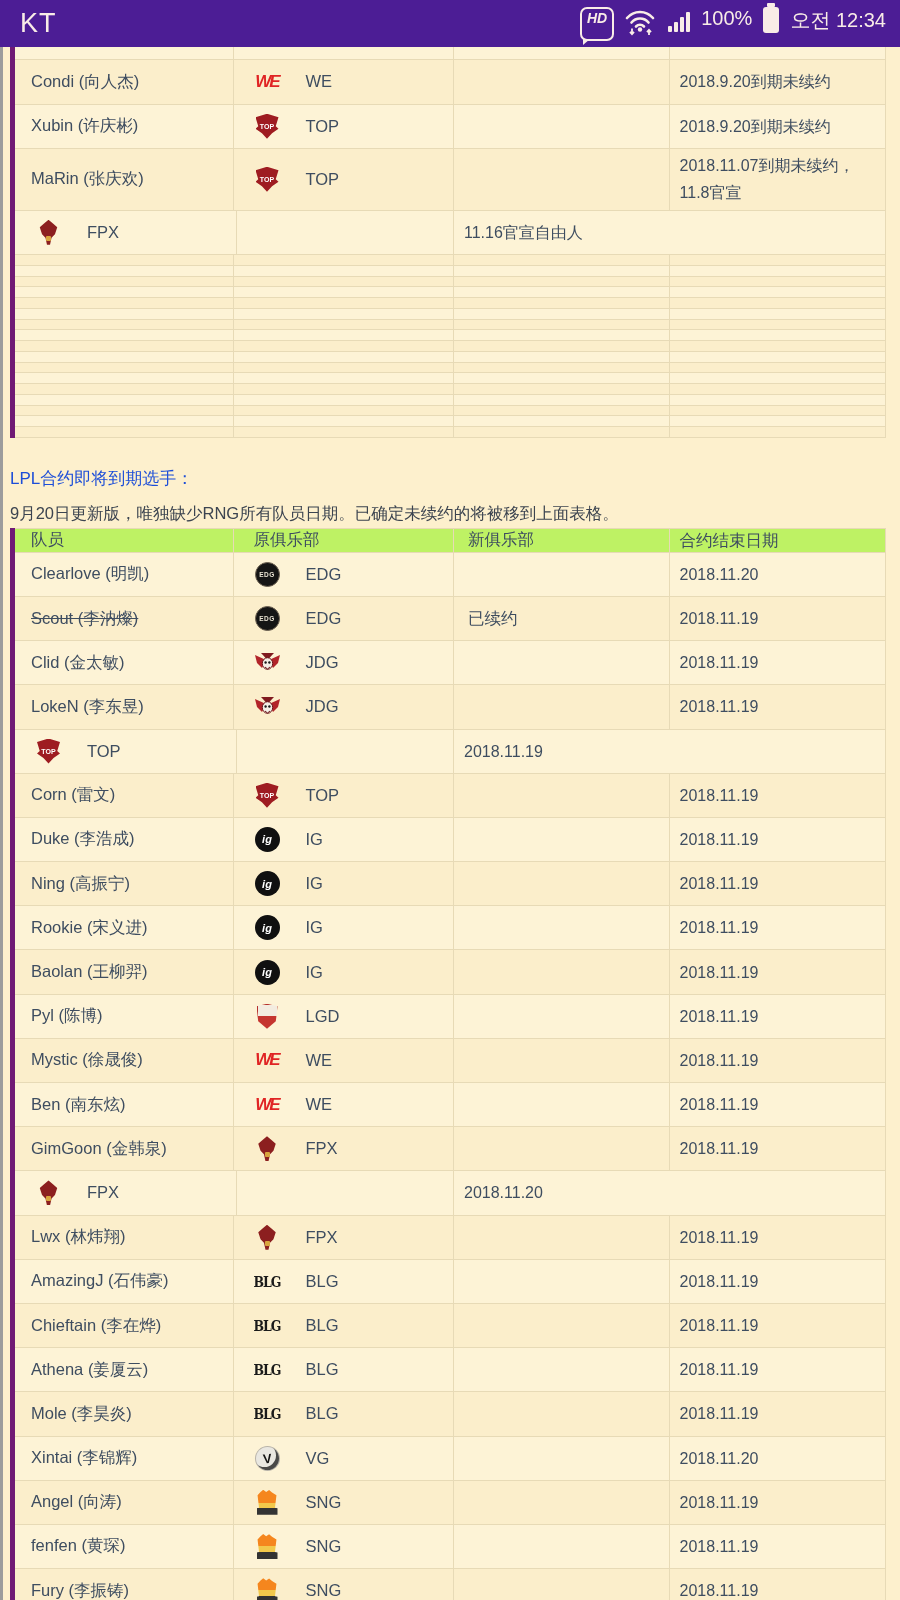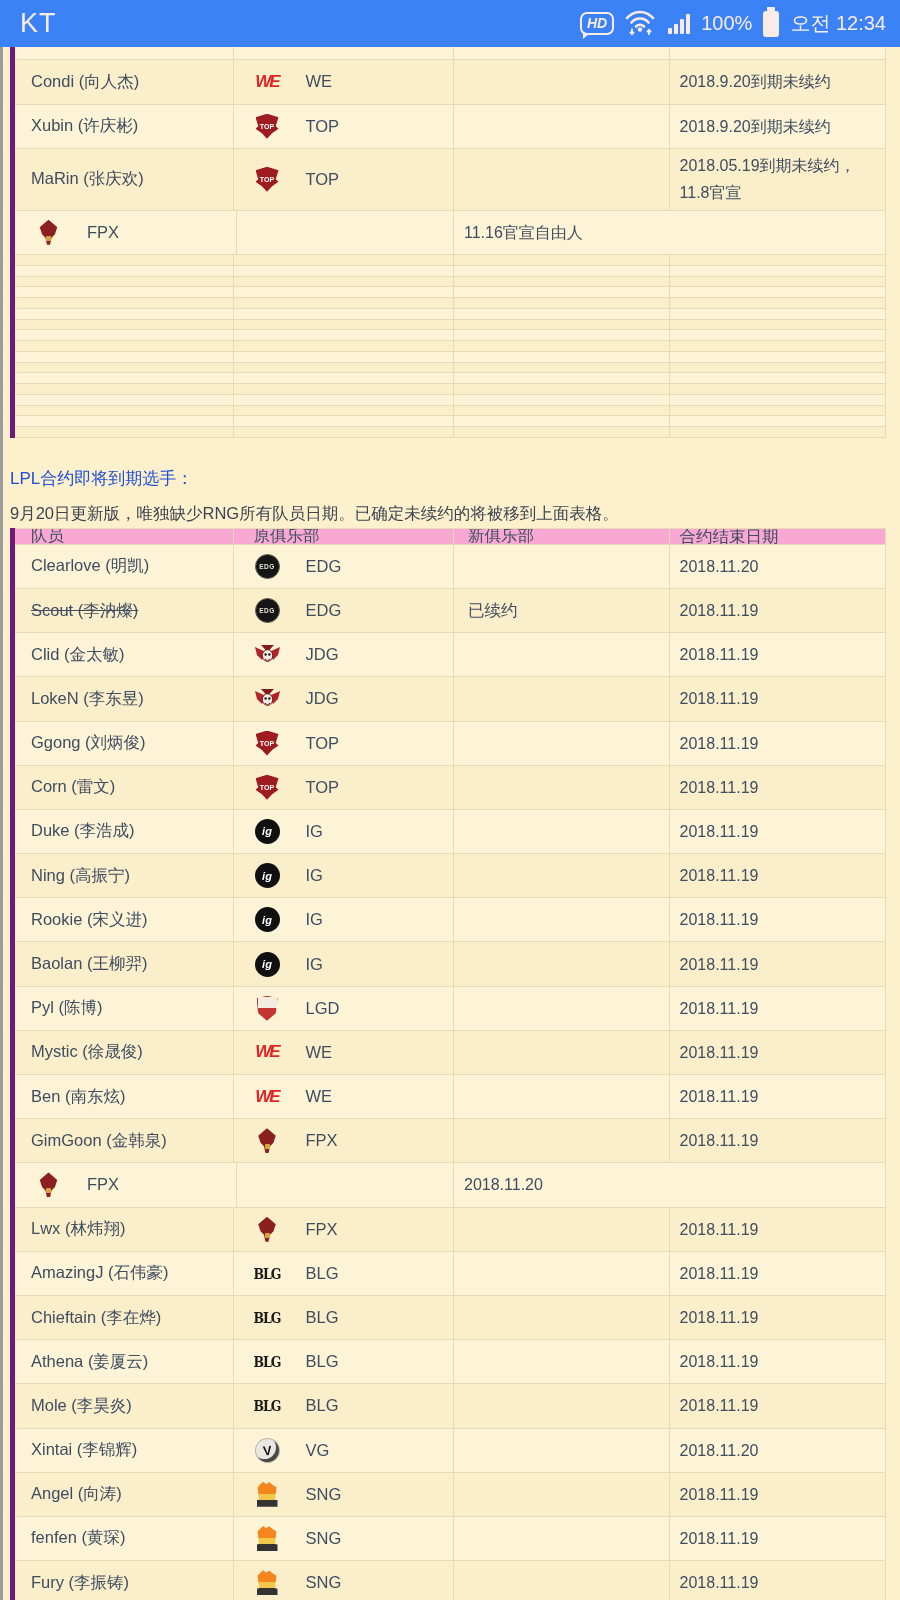--- a/index.html
+++ b/index.html
@@ -4,26 +4,26 @@
 <style>
   *{margin:0;padding:0;box-sizing:border-box}
   html{background:#fff}
   body{
     width:900px;height:1600px;overflow:hidden;position:relative;
     background:#fdf0cd;
     font-family:"Liberation Sans",sans-serif;
   }
   
   .statusbar{
-    height:47px;background:#3b82f6;color:#f9ece7;
+    height:47px;background:#4c1d95;color:#f9ece7;
     display:flex;align-items:center;justify-content:space-between;
     padding:0 14px 0 20px;
   }
   .sb-carrier{font-size:27px;letter-spacing:1px}
-  .sb-right{display:flex;align-items:center;gap:9px}
+  .sb-right{display:flex;gap:9px}
   .hd-badge{
     border:2.5px solid #f9ece7;border-radius:7px;
     font-size:14px;font-weight:bold;padding:1px 5px;position:relative;line-height:17px;
   }
   .hd-badge::after{
     content:"";position:absolute;left:1px;bottom:-6px;
     width:0;height:0;border-top:6px solid #f9ece7;border-right:7px solid transparent;
   }
   .sb-pct,.sb-time{font-size:20px}
   .battery{width:16px;height:26px;background:#f9ece7;border-radius:3px;position:relative;margin:0 2px}
@@ -40,21 +40,21 @@
   .c2{width:222px;gap:25px;padding-left:20px}
   .c3{width:217px;padding-left:14px}
   .c4{width:217px;border-right:none;padding-left:10px;padding-right:6px}
   .cell-text{font-size:16.5px;color:#3e4d60}
   .c4 .cell-text{font-size:16px;line-height:27px}
   .strike{text-decoration:line-through}
   .t1-partial{height:13px}
   .t1-row{height:44.5px}
   .t1-row.tall{height:61.5px}
   .t1-thin{height:10.76px}
-  .t2-header{height:17px;background:#f9a8d4;display:flex;border-top:1px solid #e7dab6;border-bottom:1px solid #e7dab6}
+  .t2-header{height:25px;background:#bef264;display:flex;border-top:1px solid #e7dab6;border-bottom:1px solid #e7dab6}
   .t2-header .cell-text{font-size:16.5px}
   .t2-row{height:44.2px}
   .sec-title{margin-top:30px;font-size:17px;line-height:22px;color:#1d4ed8}
   .sec-sub{margin-top:12px;font-size:16.5px;line-height:22px;color:#3c4450}
   .t2{margin-top:4px}
   
   .logo{width:27px;height:27px;flex:0 0 27px;display:flex;align-items:center;justify-content:center;position:relative}
   .logo i{font-style:normal;position:relative}
   .logo-we i{color:#e02424;font-weight:900;font-style:italic;font-size:17px;letter-spacing:-2px}
   .logo-top b{position:absolute;inset:1px 2px;background:#9e1c21;
@@ -163,21 +163,21 @@
           </div>
           <div class="c c2">
             <span class="logo logo-top">
               <b></b>
               <i>TOP</i>
             </span>
             <span class="cell-text">TOP</span>
           </div>
           <div class="c c3"></div>
           <div class="c c4">
-            <span class="cell-text">2018.05.19到期未续约，11.8官宣</span>
+            <span class="cell-text">2018.11.07到期未续约，11.8官宣</span>
           </div>
         </div>
         <div class="row t1-row light">
           <div class="c c2">
             <span class="logo logo-fpx">
               <b></b>
               <i></i>
             </span>
             <span class="cell-text">FPX</span>
           </div>
@@ -384,23 +384,20 @@
               </svg>
             </span>
             <span class="cell-text">JDG</span>
           </div>
           <div class="c c3"></div>
           <div class="c c4">
             <span class="cell-text">2018.11.19</span>
           </div>
         </div>
         <div class="row t2-row light">
-          <div class="c c1">
-            <span class="cell-text">Ggong (刘炳俊)</span>
-          </div>
           <div class="c c2">
             <span class="logo logo-top">
               <b></b>
               <i>TOP</i>
             </span>
             <span class="cell-text">TOP</span>
           </div>
           <div class="c c3"></div>
           <div class="c c4">
             <span class="cell-text">2018.11.19</span>

